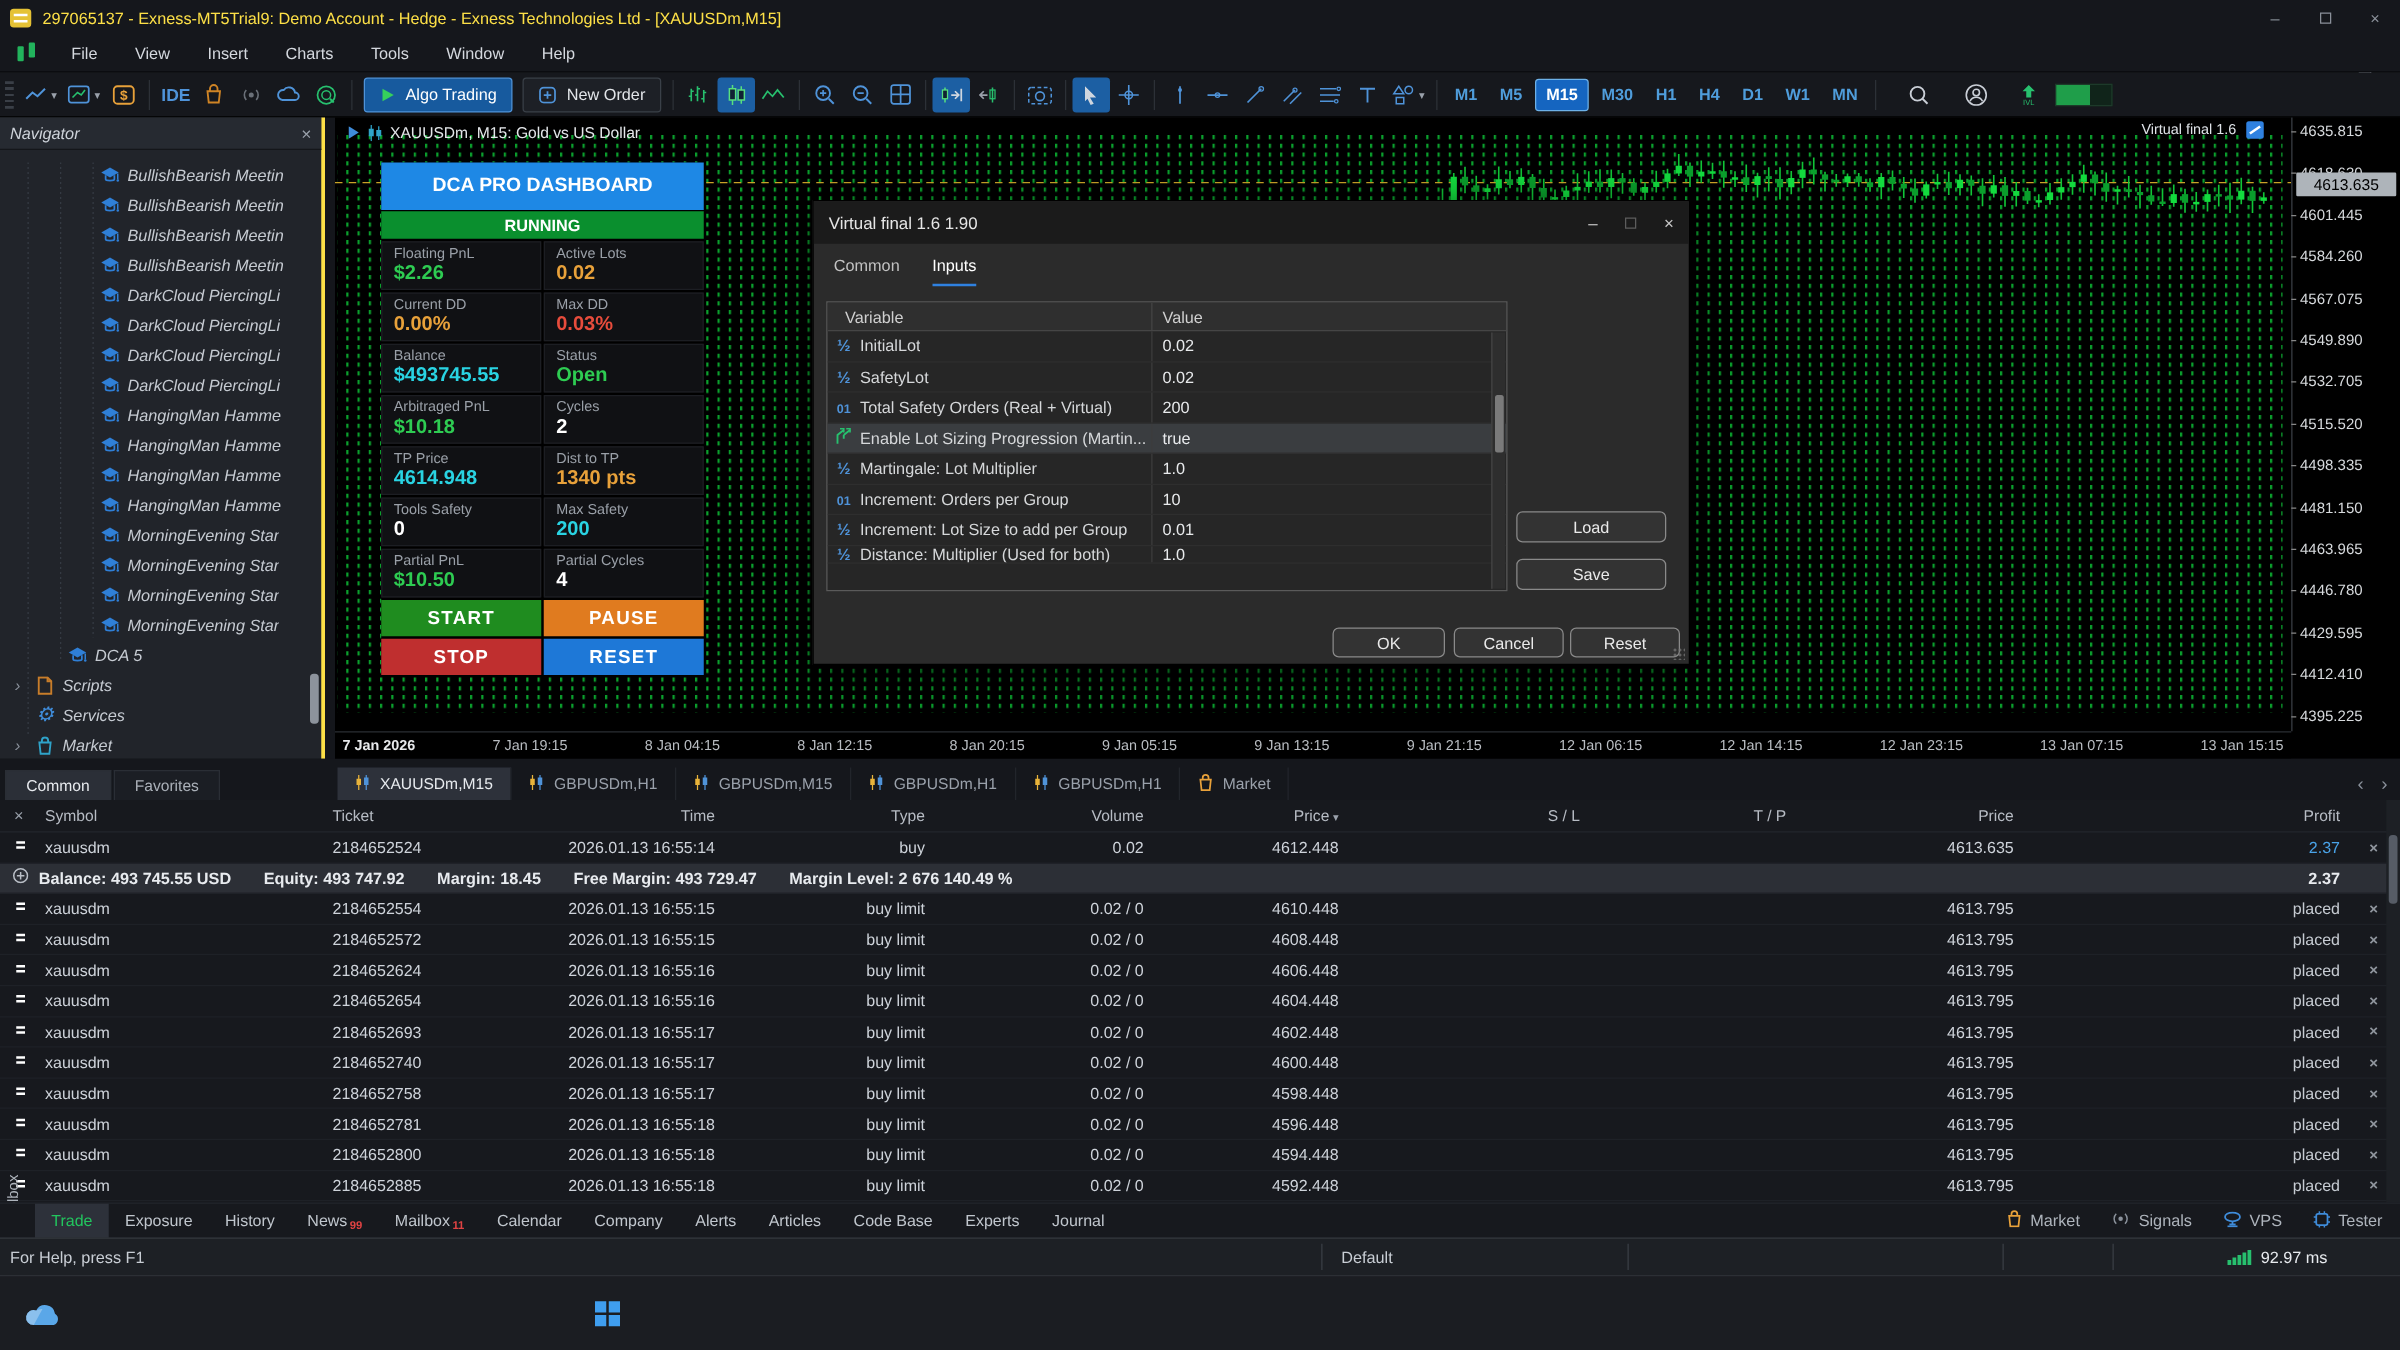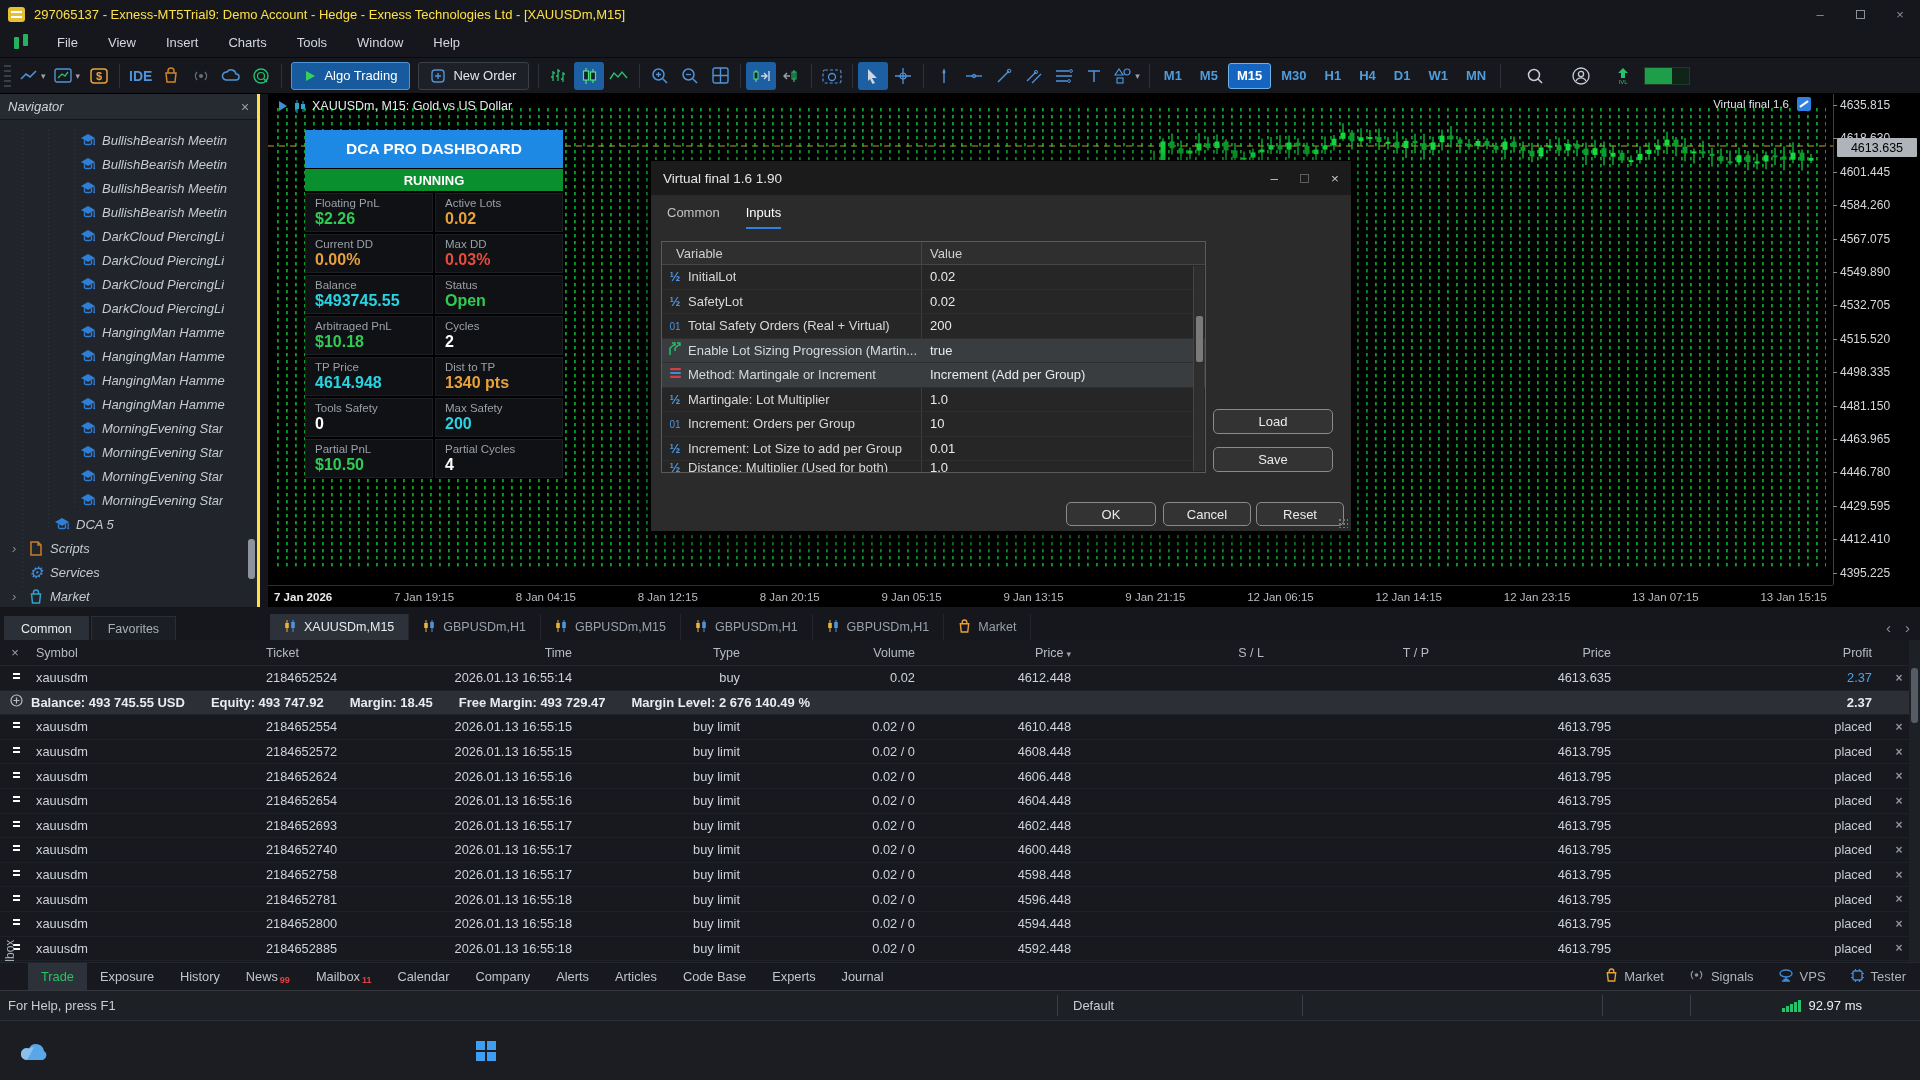--- a/index.html
+++ b/index.html
@@ -93,21 +93,21 @@
   .dlg-thead{display:flex;height:23px;background:#2f2f2f;border-bottom:1px solid #454545;color:#d0d0d0;align-items:center;}
   .dlg-thead .c1{width:260px;padding-left:14px;border-right:1px solid #454545;height:100%;display:flex;align-items:center;}
   .dlg-thead .c2{flex:1;padding-left:8px;}
   .dlg-row{display:flex;height:24.5px;align-items:center;border-bottom:1px solid #2e2e2e;}
   .dlg-row.hl{background:#3a3d40;}
   .dlg-row .c1{width:260px;display:flex;align-items:center;height:100%;border-right:1px solid #3c3c3c;overflow:hidden;white-space:nowrap;}
   .dlg-row .c2{flex:1;padding-left:8px;color:#e8eaec;}
   .dlg-ico{width:26px;text-align:center;flex:0 0 auto;font-weight:bold;}
   .dlg-name{color:#d6d8da;overflow:hidden;white-space:nowrap;}
   .ico-frac{color:#4f93d9;font-size:13px;}
-  .ico-int{color:#4f93d9;font-size:10px;font-weight:normal;letter-spacing:0;}
+  .ico-int{color:#4f93d9;font-size:10px;font-weight:bold;letter-spacing:0;}
   .dlg-scroll{position:absolute;right:1px;top:24px;width:11px;bottom:1px;background:#2e2e2e;border-left:1px solid #454545;}
   .dlg-thumb{position:absolute;left:2px;top:50px;width:7px;height:46px;background:#7a7a7a;border-radius:2px;}
   .dlg-btn{position:absolute;background:#333;border:1px solid #8a8a8a;border-radius:5px;color:#eaeaea;display:flex;align-items:center;justify-content:center;font-size:13px;}
   .resize-grip{position:absolute;right:3px;bottom:3px;width:10px;height:10px;
     background-image:radial-gradient(#777 1px,transparent 1px);background-size:4px 4px;}
 
   
   .chart-tabs{left:268px;top:607px;width:1652px;height:33px;background:#15171c;display:flex;align-items:flex-end;padding-left:2px;}
   .ctab{height:26px;display:flex;align-items:center;gap:7px;padding:0 14px;color:#9aa1ab;font-size:12.5px;border-right:1px solid #22252b;justify-content:space-between;}
   .ctab.active{background:#2d313a;color:#e8ebef;}
@@ -984,20 +984,26 @@
         </div>
         <div class="dash-cell">
           <div class="dash-label">Partial PnL</div>
           <div class="dash-value" style="color: rgb(46, 204, 82);">$10.50</div>
         </div>
         <div class="dash-cell">
           <div class="dash-label">Partial Cycles</div>
           <div class="dash-value" style="color: rgb(255, 255, 255);">4</div>
         </div>
       </div>
+    <div class="dash-buttons" id="dash-buttons">
+        <div class="dash-btn" style="background: rgb(31, 140, 31);">START</div>
+        <div class="dash-btn" style="background: rgb(224, 123, 31);">PAUSE</div>
+        <div class="dash-btn" style="background: rgb(191, 47, 47);">STOP</div>
+        <div class="dash-btn" style="background: rgb(30, 120, 215);">RESET</div>
+      </div>
   </div>
 
   <div class="abs dialog">
     <div class="dlg-title">
       <span>Virtual final 1.6 1.90</span>
       <span class="dlg-controls">
         <span>–</span>
         <span class="box-glyph" style="border-color:#5d5d5d"></span>
         <span>×</span>
       </span>
@@ -1036,31 +1042,20 @@
           <div class="dlg-row hl">
             <span class="c1">
               <span class="dlg-ico"><svg width="14" height="14" viewBox="0 0 14 14">
                   <path d="M2 13V6l5-4M7 6l5-4M7 6v3" fill="none" stroke="#27c06e" stroke-width="1.5"></path>
                   <path d="M9 1h3v3M4 1h3v3" fill="none" stroke="#27c06e" stroke-width="1.3"></path>
                 </svg></span>
               <span class="dlg-name">Enable Lot Sizing Progression (Martin...</span>
             </span>
             <span class="c2">true</span>
           </div>
-          <div class="dlg-row hl">
-            <span class="c1">
-              <span class="dlg-ico"><svg width="13" height="12" viewBox="0 0 13 12">
-                  <rect x="1" y="1" width="11" height="2.2" rx="1" fill="#d04040"></rect>
-                  <rect x="1" y="4.9" width="11" height="2.2" rx="1" fill="#3f8cda"></rect>
-                  <rect x="1" y="8.8" width="11" height="2.2" rx="1" fill="#d04040"></rect>
-                </svg></span>
-              <span class="dlg-name">Method: Martingale or Increment</span>
-            </span>
-            <span class="c2">Increment (Add per Group)</span>
-          </div>
           <div class="dlg-row">
             <span class="c1">
               <span class="dlg-ico"><span class="ico-frac">½</span></span>
               <span class="dlg-name">Martingale: Lot Multiplier</span>
             </span>
             <span class="c2">1.0</span>
           </div>
           <div class="dlg-row">
             <span class="c1">
               <span class="dlg-ico"><span class="ico-int">01</span></span>

